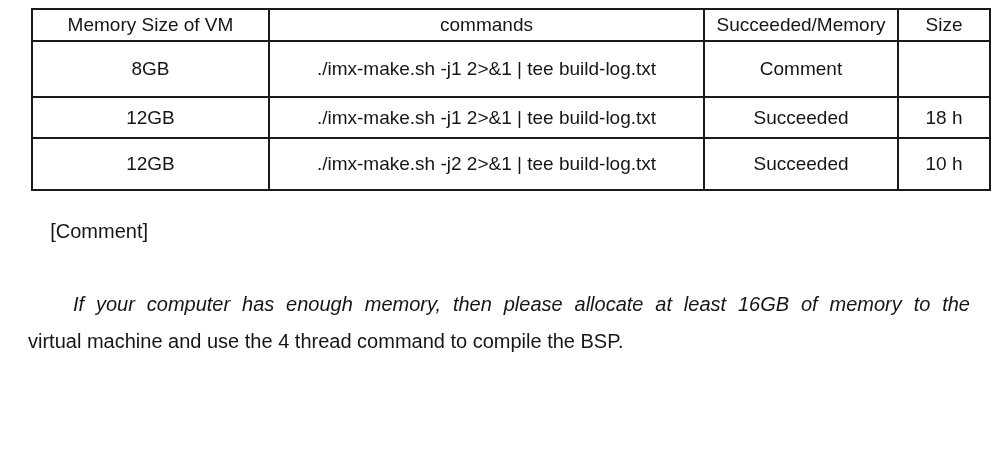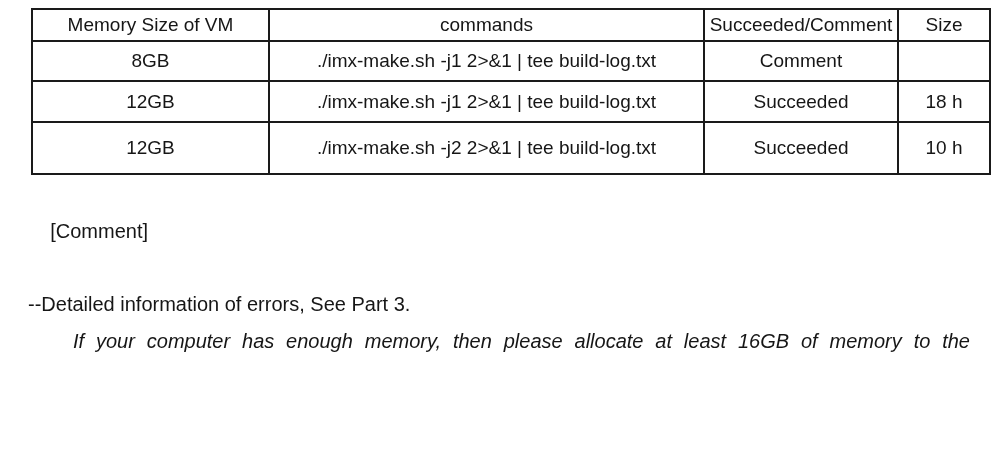--- a/index.html
+++ b/index.html
@@ -28,21 +28,21 @@
     vertical-align: middle;
     padding: 0;
     overflow: hidden;
     white-space: nowrap;
   }
   .col-mem    { width: 237px; }
   .col-cmd    { width: 435px; }
   .col-status { width: 194px; }
   .col-time   { width: 92px; }
   .row-header { height: 32px; }
-  .row-1 { height: 40px; }
+  .row-1 { height: 56px; }
   .row-2 { height: 41px; }
   .row-3 { height: 52px; }
   .time-cell { text-align: left; padding-left: 9px; }
 
   
   .textblock {
     position: absolute;
     left: 28px; top: 177px;
     width: 942px;
     font-size: 20px;
@@ -60,21 +60,21 @@
   <colgroup>
     <col class="col-mem">
       <col class="col-cmd">
       <col class="col-status">
       <col class="col-time">
   </colgroup>
   <tbody>
     <tr class="row-header">
       <th>Memory Size of VM</th>
       <th>commands</th>
-      <th>Succeeded/Comment</th>
+      <th>Succeeded/Memory</th>
       <th>Size</th>
     </tr>
     <tr class="row-1">
       <td>8GB</td>
       <td>./imx-make.sh -j1 2&gt;&amp;1 | tee build-log.txt</td>
       <td>Comment</td>
       <td class="time-cell"></td>
     </tr>
     <tr class="row-2">
       <td>12GB</td>
@@ -90,22 +90,22 @@
     </tr>
   </tbody>
 </table>
 
 <div class="textblock">
 
   <div class="line">
     <span>[</span><span class="bold">Comment</span><span>]</span>
   </div>
 
-  <div class="line">--Detailed information of errors, See Part 3.</div>
 
 
   <div class="line just indent">If your computer has enough memory, then please allocate at least 16GB of memory to the</div>
+  <div class="line">virtual machine and use the 4 thread command to compile the BSP.</div>
 
   <div class="line indent">
     
   </div>
 
 </div>
 
 </body></html>

